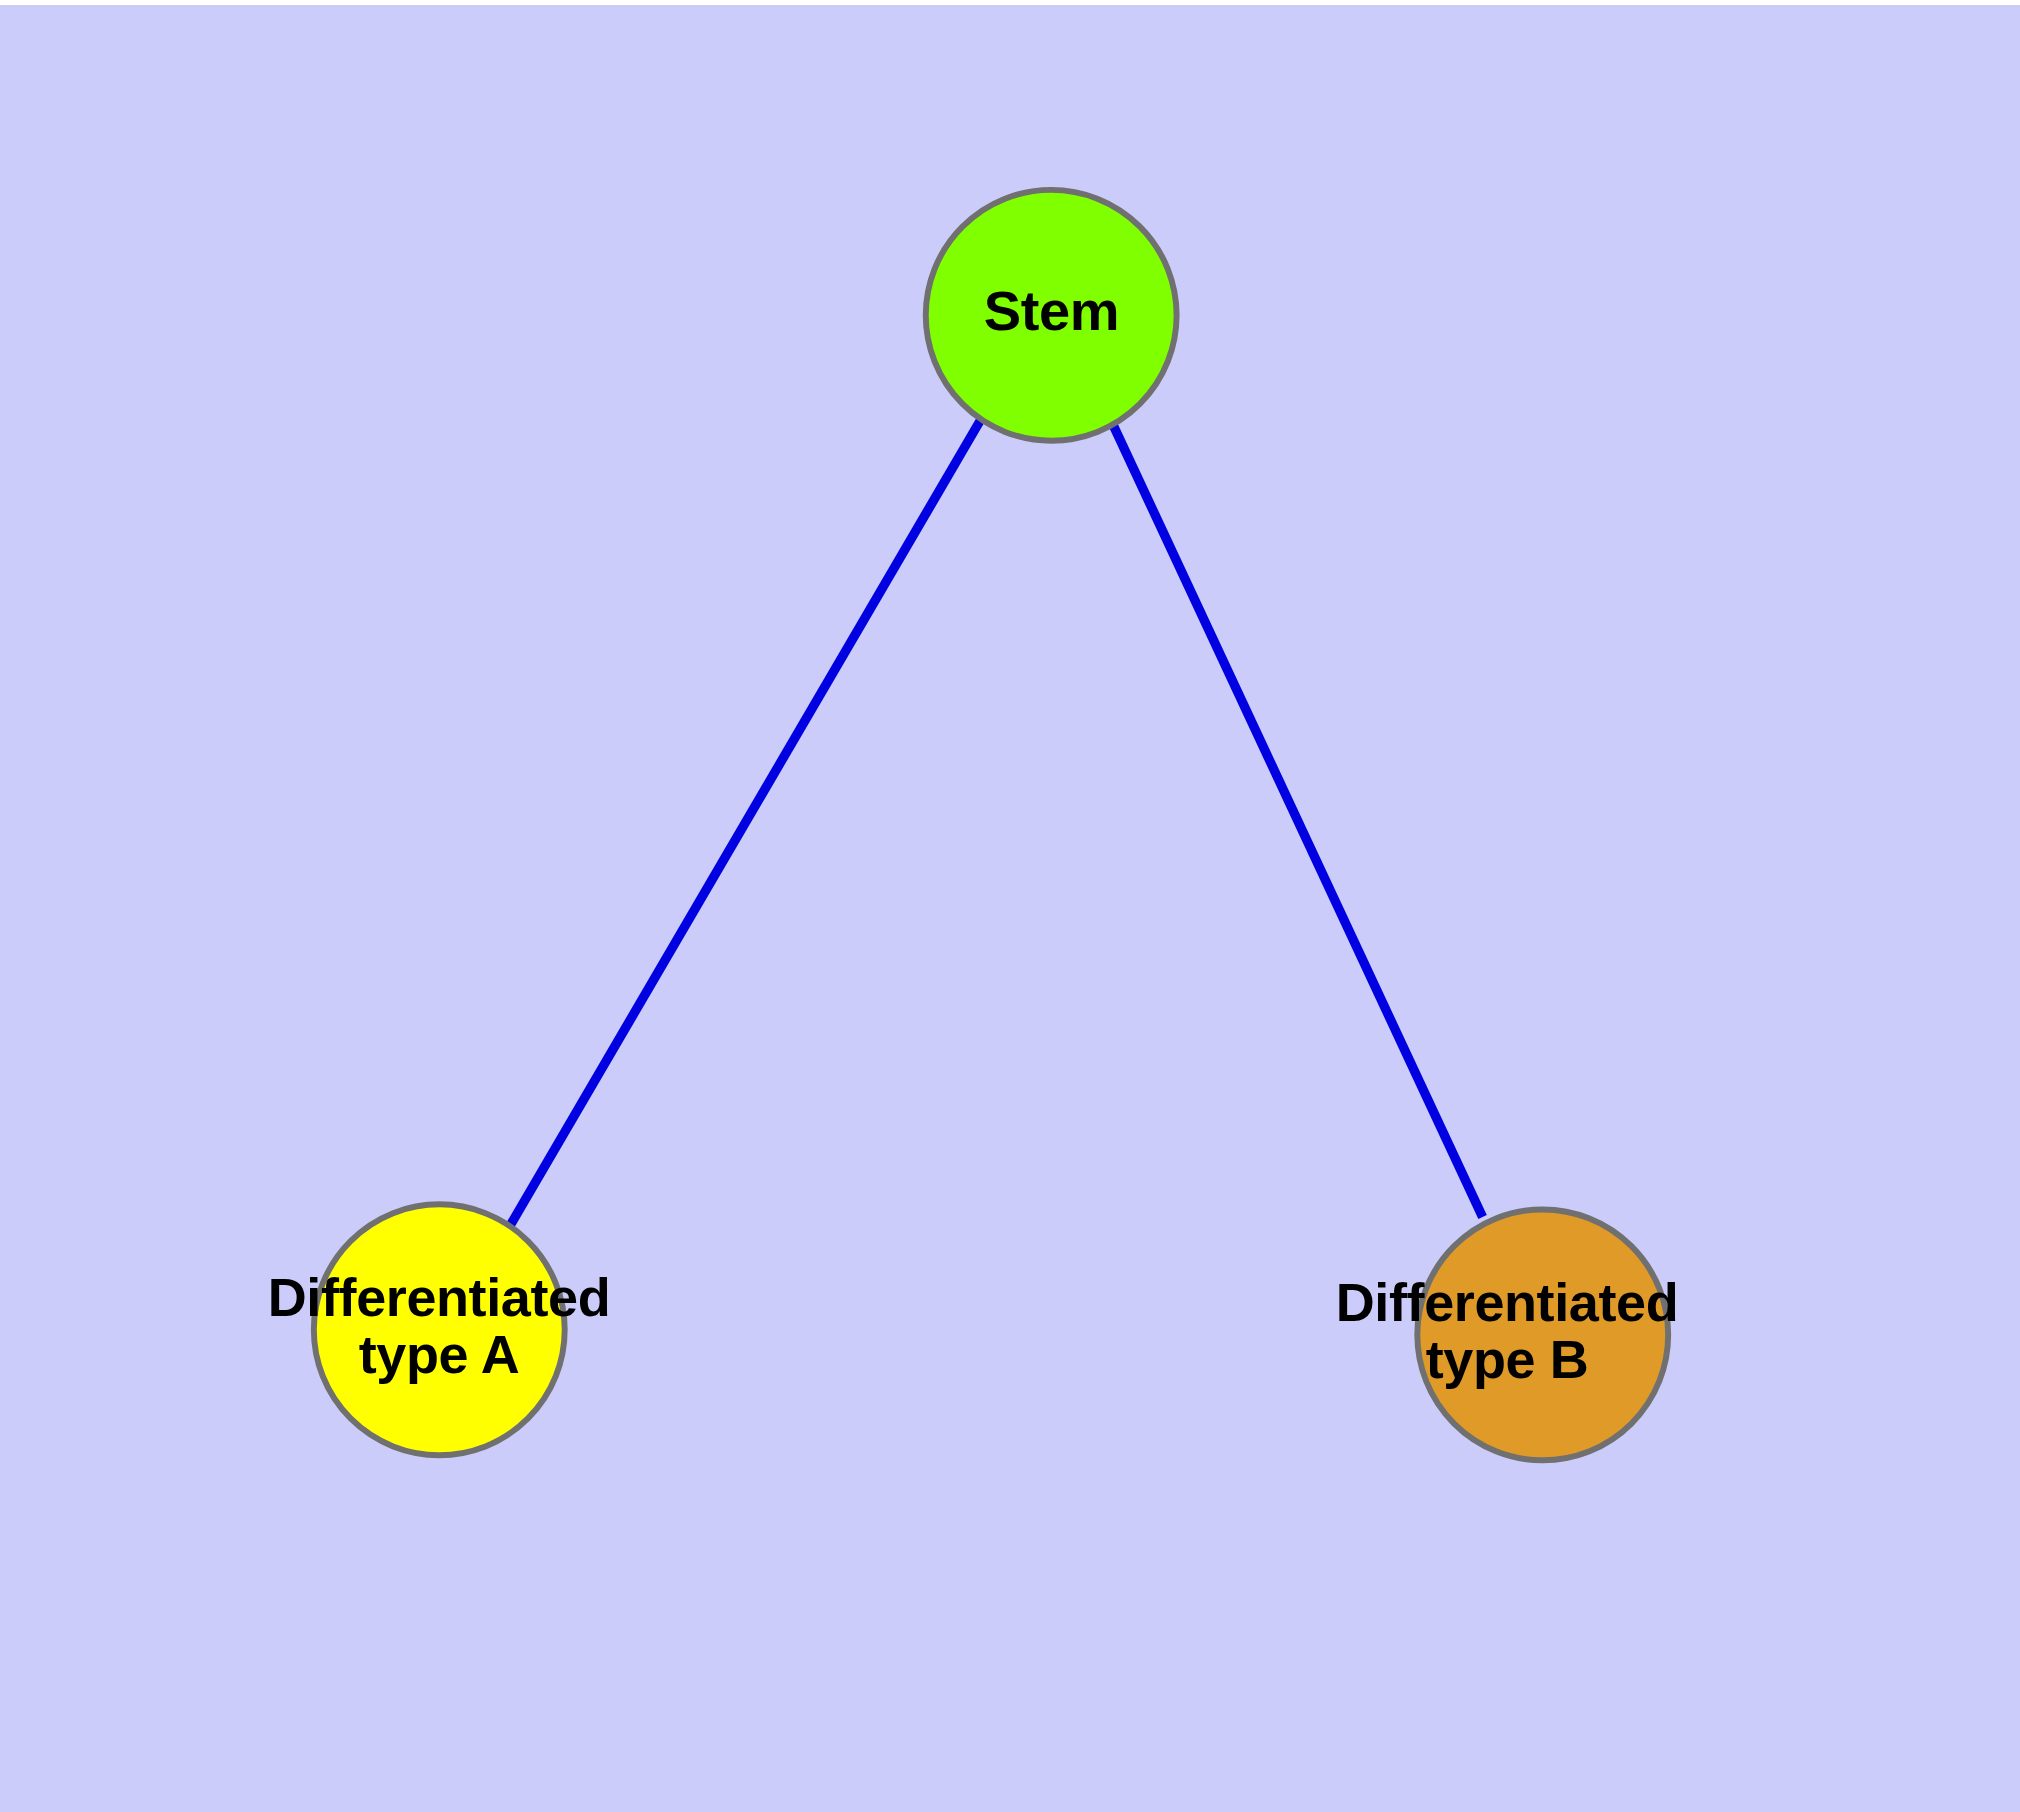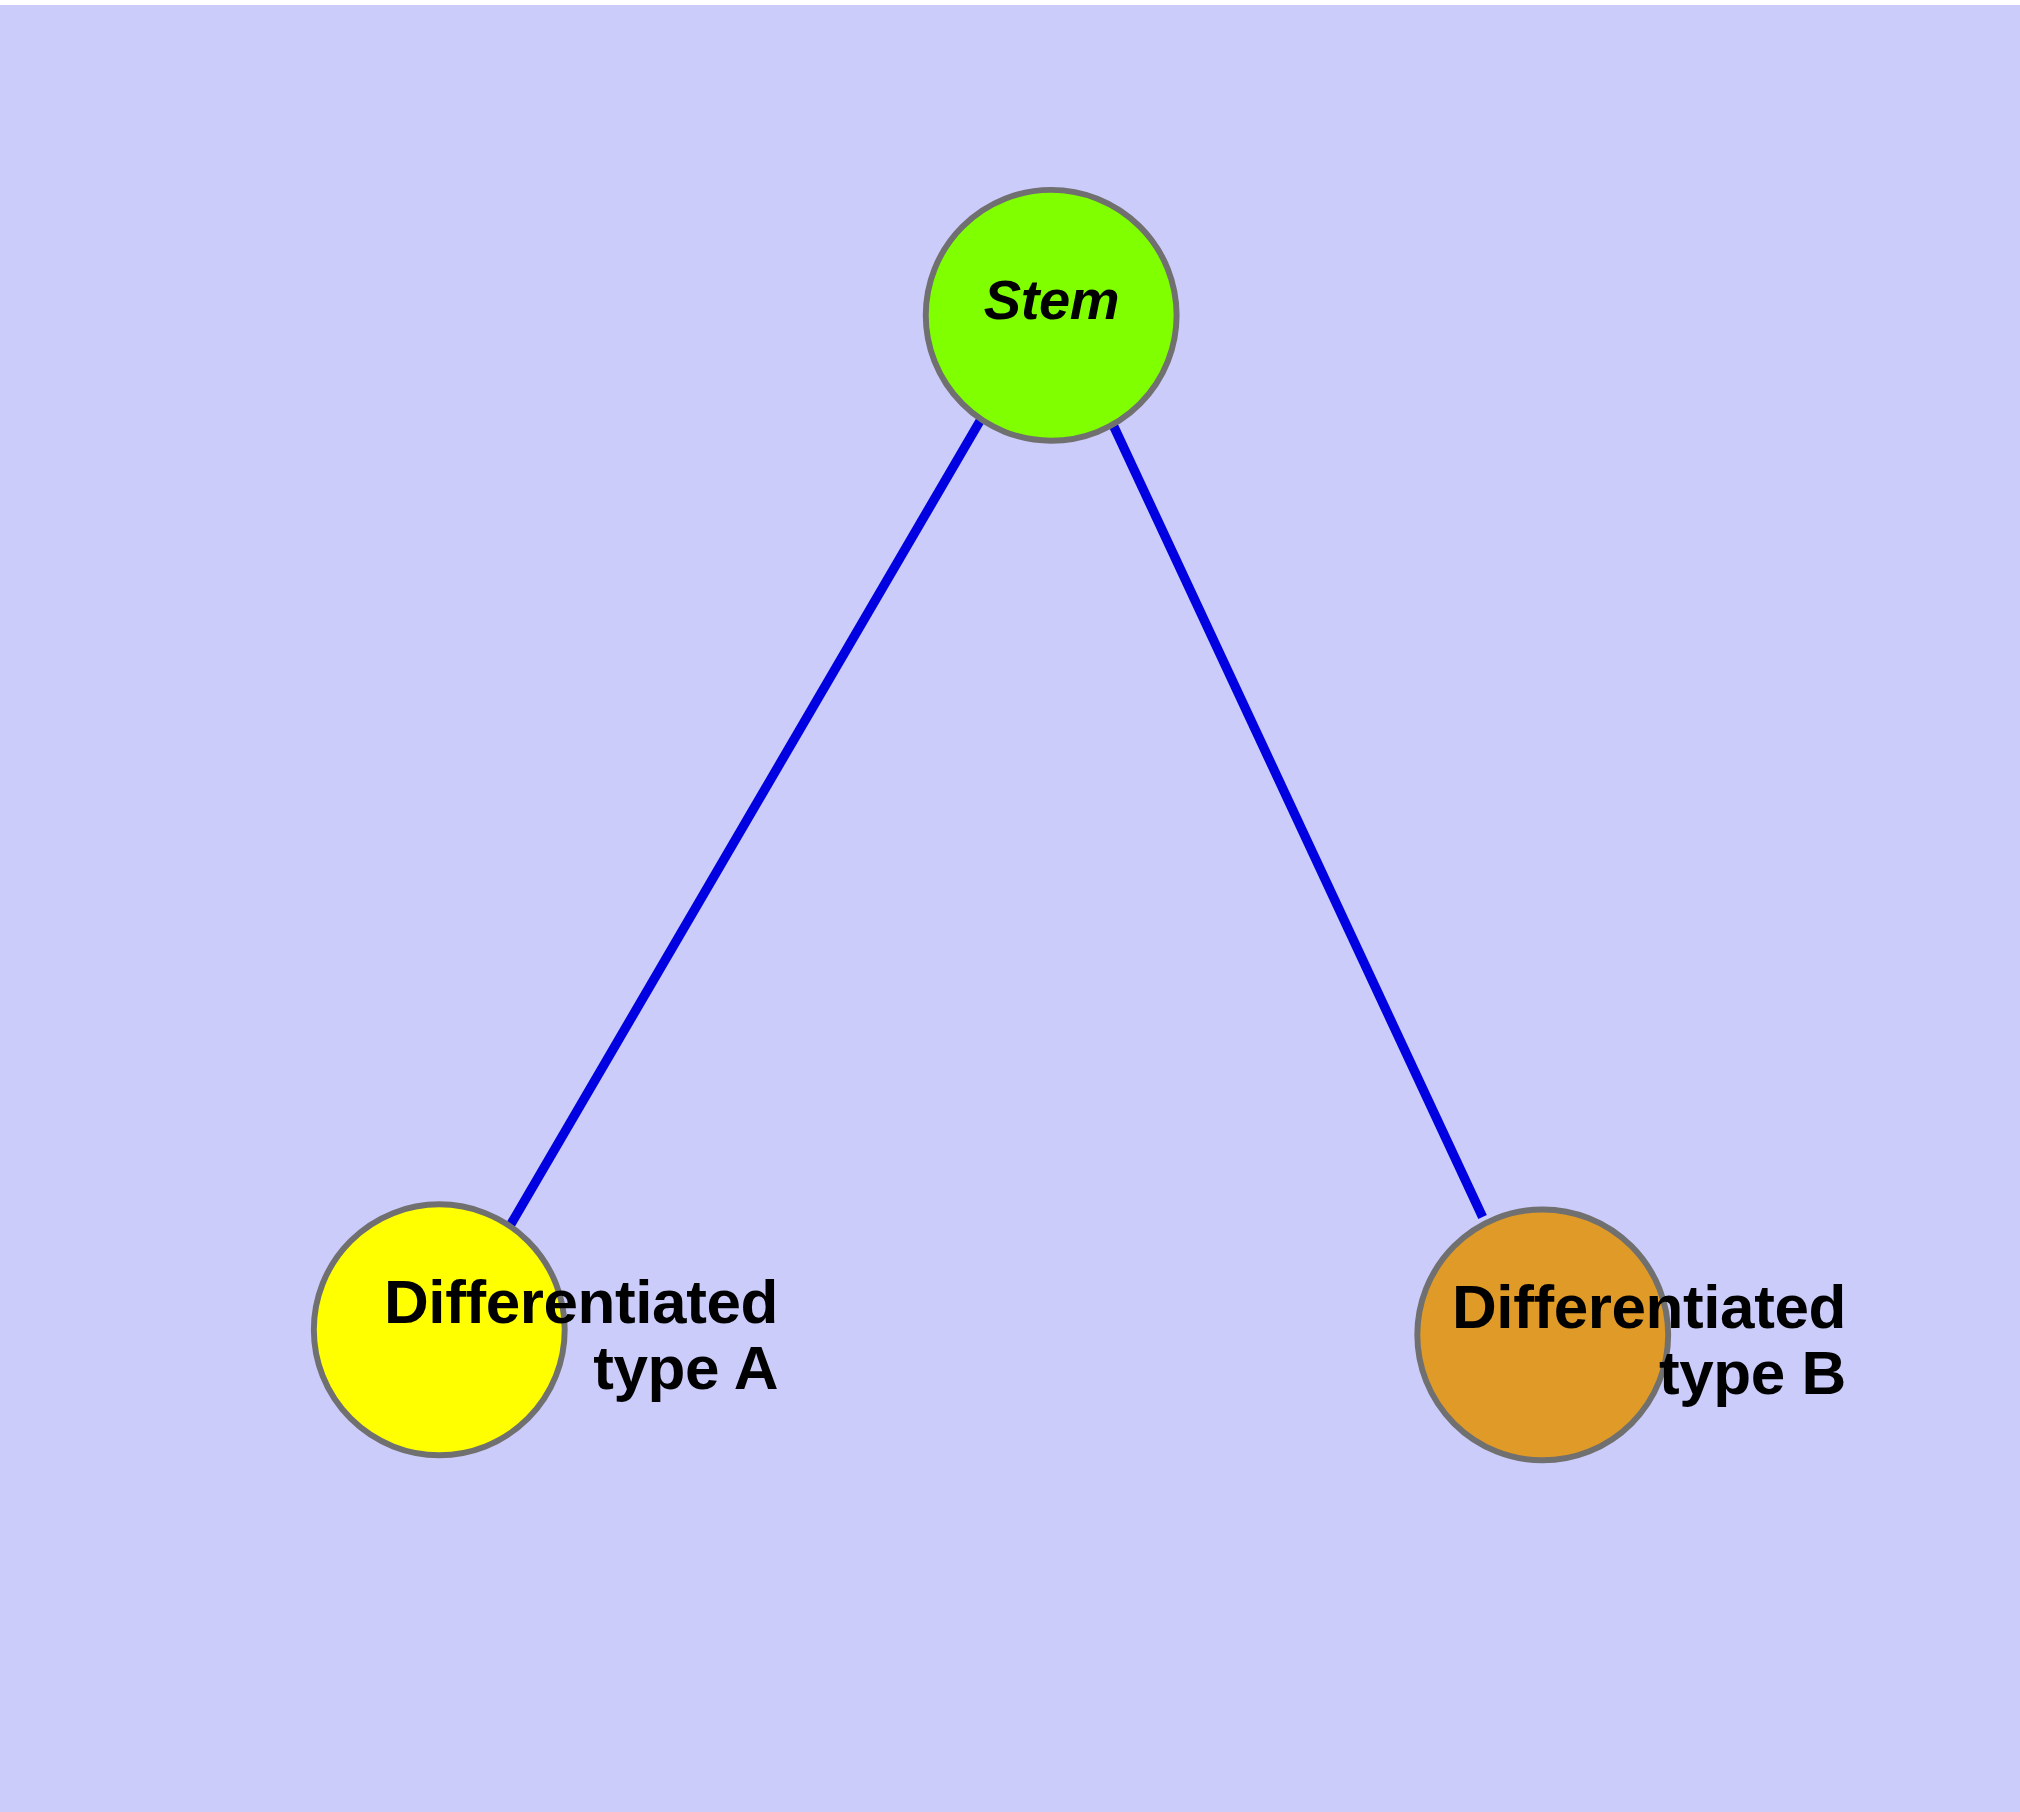--- a/index.html
+++ b/index.html
@@ -41,22 +41,21 @@
     line-height: 1.06;
     white-space: pre;
     letter-spacing: -0.4px;
     pointer-events: none;
     -webkit-font-smoothing: antialiased;
   }
   .node-label.stem-label {
     font-size: 56px;
   }
   .node-label.child-label {
-    font-size: 62px;
-    text-align: right;
+    font-size: 54px;
   }
 </style>
 </head>
 <body>
 
 <div id="canvas">
 
   <div id="plot-background" style="background: rgb(204, 204, 250);"></div>
 
   <svg id="graph-svg" viewBox="0 0 2384 2138" xmlns="http://www.w3.org/2000/svg">
@@ -66,20 +65,20 @@
       <line x1="1312" y1="499" x2="1749" y2="1436" stroke="#0000e0" stroke-width="11" stroke-linecap="butt"></line>
     </g>
 
     <g id="nodes-layer">
       <circle cx="1240" cy="372" r="148" fill="#7fff00" stroke="#707070" stroke-width="7"></circle>
       <circle cx="518" cy="1569" r="148" fill="#ffff00" stroke="#707070" stroke-width="7"></circle>
       <circle cx="1820" cy="1575" r="148" fill="#e09a28" stroke="#707070" stroke-width="7"></circle>
     </g>
   </svg>
 
-  <div class="node-label stem-label" style="left:797px; top:270px; width:509px;font-style:italic;"><span>Stem</span></div>
+  <div class="node-label stem-label" style="left:797px; top:281px; width:509px;"><span>Stem</span></div>
 
   <div class="node-label child-label" style="left:100px; top:1269px; width:678px;"><span>Differentiated</span><br><span>type A</span></div>
 
   <div class="node-label child-label" style="left:1168px; top:1274px; width:678px;"><span>Differentiated</span><br><span>type B</span></div>
 
 </div>
 
 
 </body></html>

